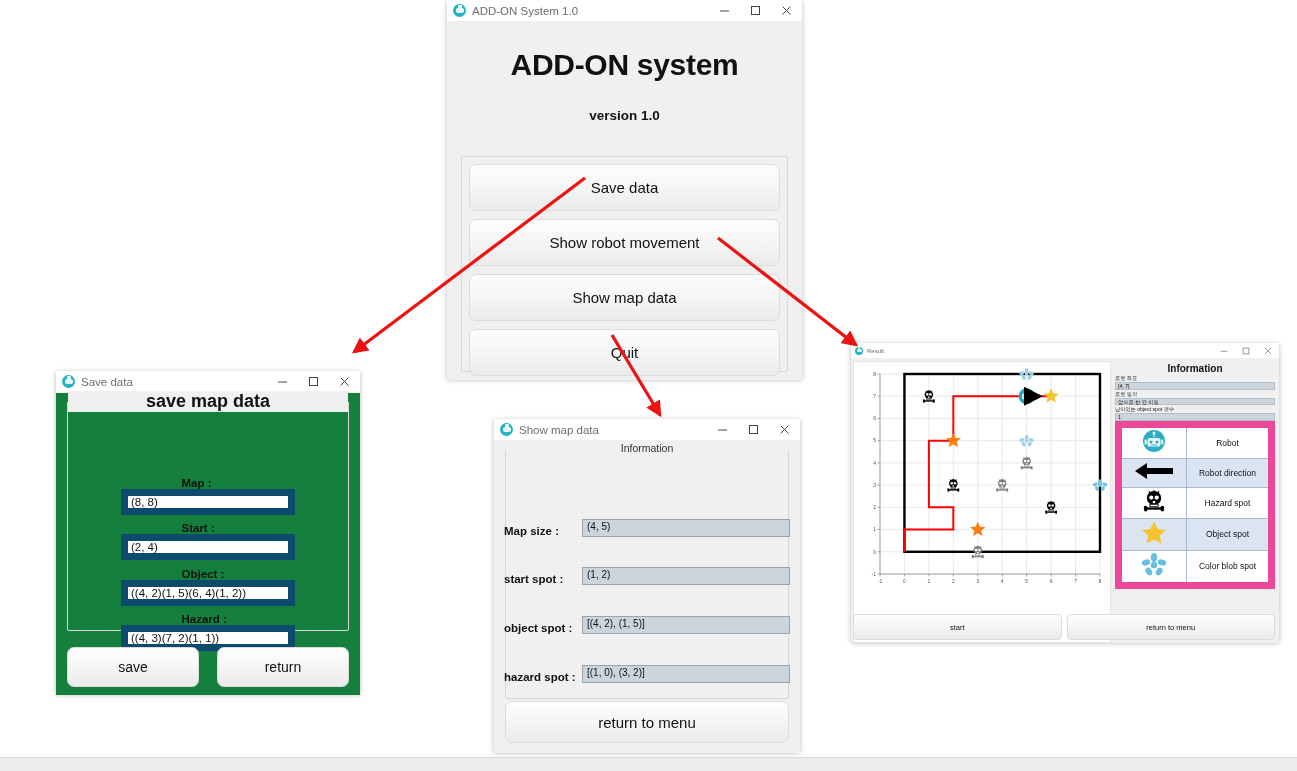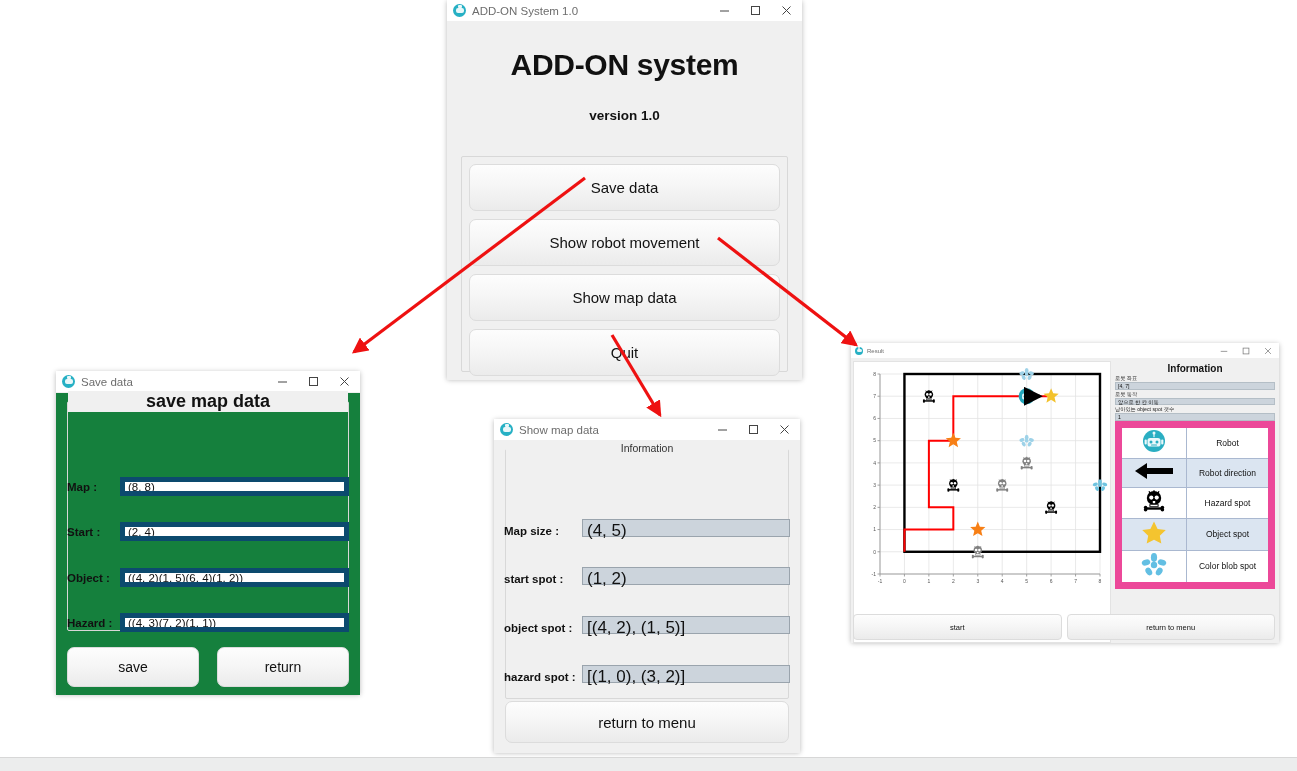--- a/index.html
+++ b/index.html
@@ -40,38 +40,38 @@
   }
   .btn:last-child{margin-bottom:0;}
 
   
   #save-window{left:56px;top:371px;width:304px;height:323px;}
   #save-window .body{background:#15803d;height:302px;position:relative;}
   .sd-frame{position:absolute;left:11px;right:11px;top:8px;height:228px;
             border:1px solid #d8d8d8;border-radius:2px;}
   .sd-title{position:absolute;top:-11px;left:0;right:0;text-align:center;font-size:18px;
             font-weight:bold;color:#111;background:#f0f0f0;padding:0 4px;}
-  .sd-row{position:absolute;left:11px;right:11px;display:flex;align-items:center;}
+  .sd-row{position:absolute;left:11px;right:11px;display:flex;align-items:center;flex-direction:column;}
   .sd-label{width:53px;font-size:11.5px;font-weight:bold;color:#111;}
-  .sd-input{flex:1;height:19px;box-sizing:border-box;border:5px solid #0c4a6e;background:#fff;
+  .sd-input{flex:1;height:19px;box-sizing:border-box;border:7px solid #0c4a6e;background:#fff;
             font-family:inherit;font-size:11.5px;color:#111;padding:0 3px;}
   .sd-actions{position:absolute;left:11px;right:11px;bottom:8px;display:flex;gap:18px;}
   .sd-actions .btn{height:40px;margin:0;border-radius:7px;font-size:14px;}
 
   
   #mapdata-window{left:494px;top:419px;width:306px;height:333px;}
   #mapdata-window .body{background:#f0f0f0;height:312px;position:relative;}
   .md-frame{position:absolute;left:11px;right:11px;top:8px;height:248px;
             border:1px solid #d8d8d8;border-radius:2px;}
   .md-legendtitle{position:absolute;top:-8px;left:0;right:0;text-align:center;font-size:10.5px;
             color:#333;background:#f0f0f0;padding:0 4px;}
   .md-row{position:absolute;left:10px;right:10px;display:flex;align-items:flex-end;}
   .md-label{width:78px;font-size:11.5px;font-weight:bold;color:#111;}
   .md-value{flex:1;height:18px;box-sizing:border-box;border:1px solid #9aa4ad;
-            background:#ccd4dc;font-size:17px;color:#111;padding:1px 4px;}
+            background:#ccd4dc;font-size:10px;color:#111;padding:1px 4px;}
   .md-actions{position:absolute;left:11px;right:11px;bottom:10px;}
   .md-actions .btn{height:42px;font-size:15px;}
 
   
   #result-window{left:851px;top:343px;width:428px;height:299px;}
   #result-window .titlebar{height:15px;}
   #result-window .tb-icon{width:8px;height:8px;margin-left:4px;margin-right:4px;}
   #result-window .tb-icon::before{left:1.5px;top:2.5px;width:5px;height:3px;}
   #result-window .tb-icon::after{left:2.8px;top:.8px;width:2.5px;height:1.6px;}
   #result-window .tb-title{font-size:6px;}

